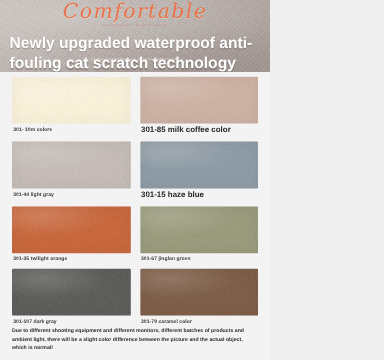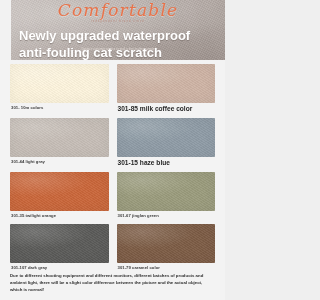--- a/index.html
+++ b/index.html
@@ -13,21 +13,20 @@
 
   
   .hero{
     position:relative;
     height:75px;
     background:
       radial-gradient(ellipse 120% 90% at 30% 18%, rgba(255,255,255,.30), rgba(255,255,255,0) 60%),
       radial-gradient(ellipse 80% 70% at 88% 75%, rgba(120,105,100,.22), rgba(0,0,0,0) 65%),
       linear-gradient(160deg,#b9b0ab 0%,#b3a9a4 45%,#a79d98 100%);
     overflow:hidden;
-    margin-left:11px;
   }
   .hero .grain{
     position:absolute;inset:0;
     background-image:
       repeating-linear-gradient(27deg, rgba(255,255,255,.055) 0 1px, rgba(0,0,0,.035) 1px 2px),
       repeating-linear-gradient(-63deg, rgba(255,255,255,.045) 0 1px, rgba(0,0,0,.03) 1px 2px);
     opacity:.85;
   }
   .hero .sheen{
     position:absolute;left:-10%;top:-40%;width:70%;height:180%;

